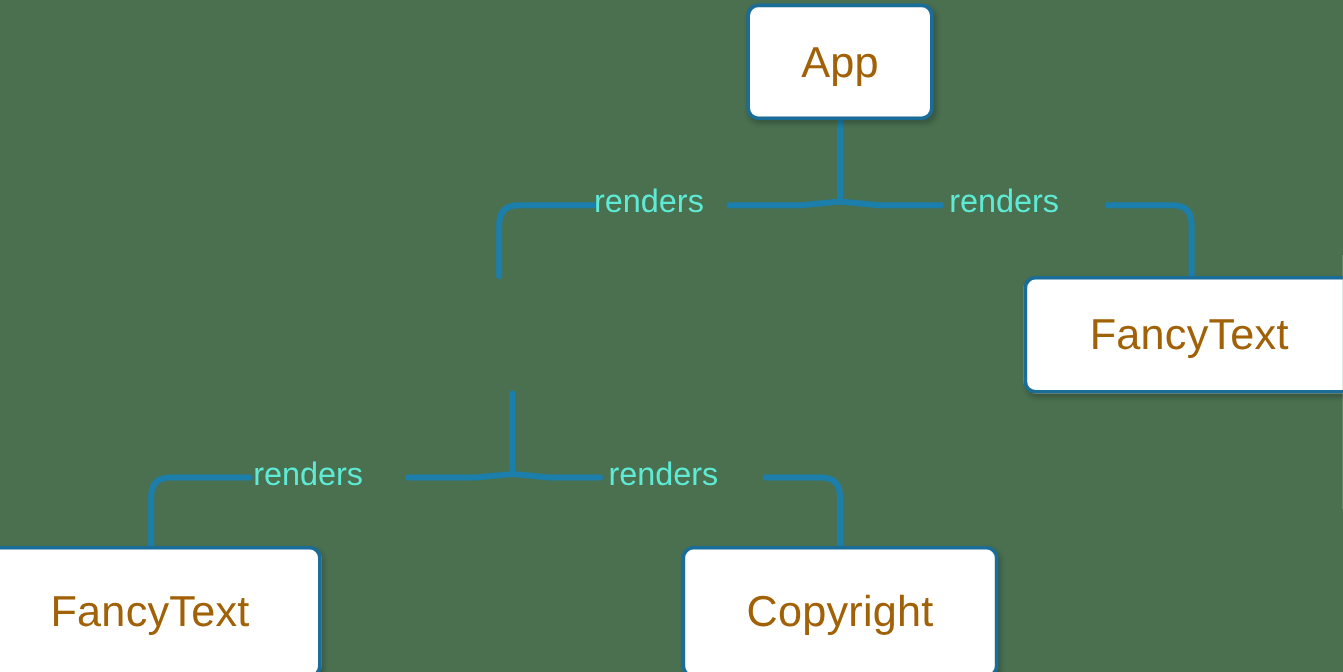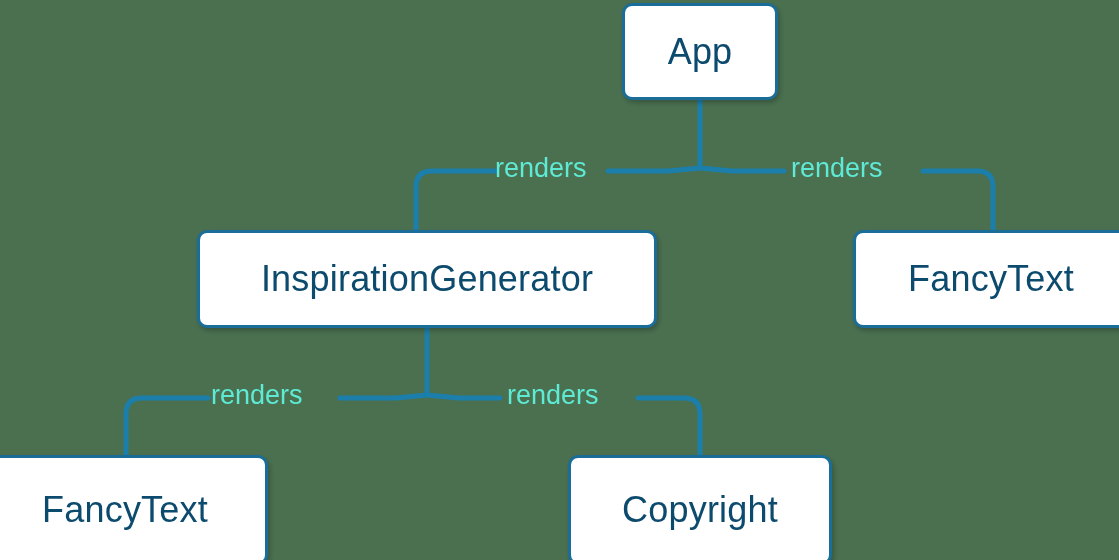--- a/index.html
+++ b/index.html
@@ -32,21 +32,21 @@
     border: 3px solid #1a6d99;
     border-radius: 10px;
     box-sizing: border-box;
     display: flex;
     align-items: center;
     justify-content: center;
     box-shadow: 2px 3px 4px rgba(0,0,0,0.22);
     z-index: 2;
   }
   .node-label {
-    color: #0c4a6e;
+    color: #a16207;
     font-size: 36px;
     font-weight: 400;
     letter-spacing: 0.2px;
     white-space: nowrap;
   }
   
   #node-app        { left: 622px; top: 3px;   width: 156px; height: 97px; }
   #node-inspgen    { left: 197px; top: 230px; width: 460px; height: 98px; }
   #node-fancy-right{ left: 853px; top: 230px; width: 290px; height: 98px;
                      border-right-color: transparent; border-top-right-radius: 0;
@@ -95,23 +95,20 @@
 
       <path d="M 427 395 L 458 398 L 500 398 M 638 398 L 684 398
                Q 700 398 700 414 L 700 455"></path>
     </g>
   </svg>
 
   <div class="node" id="node-app">
     <span class="node-label">App</span>
   </div>
 
-  <div class="node" id="node-inspgen">
-    <span class="node-label">InspirationGenerator</span>
-  </div>
 
   <div class="node" id="node-fancy-right">
     <span class="node-label">FancyText</span>
   </div>
 
   <div class="node" id="node-fancy-bot">
     <span class="node-label">FancyText</span>
   </div>
 
   <div class="node" id="node-copyright">

